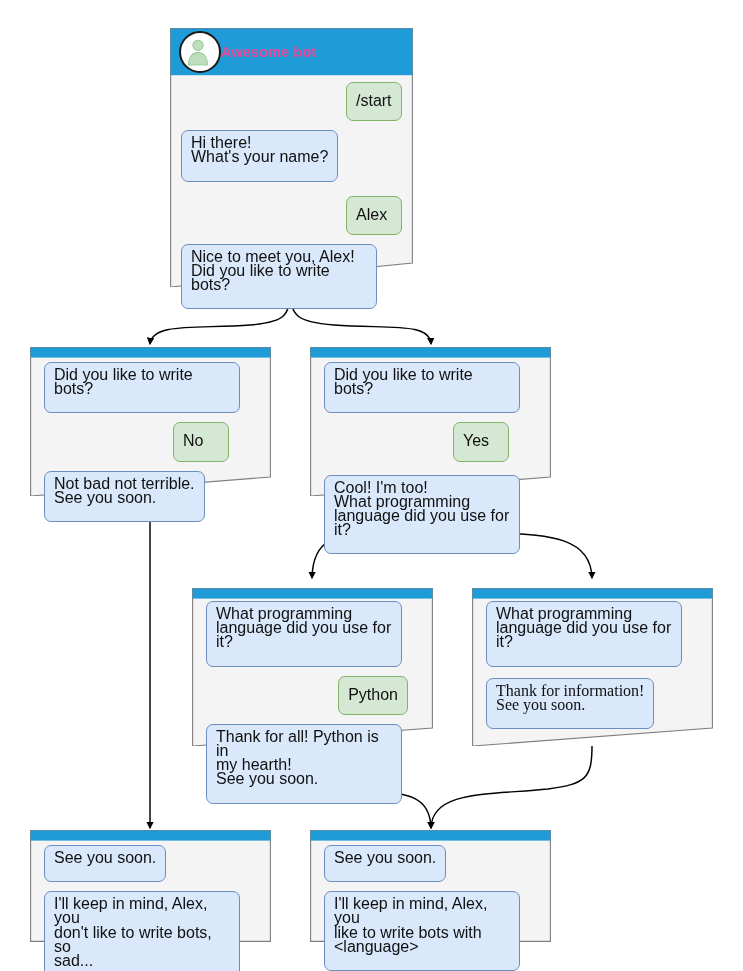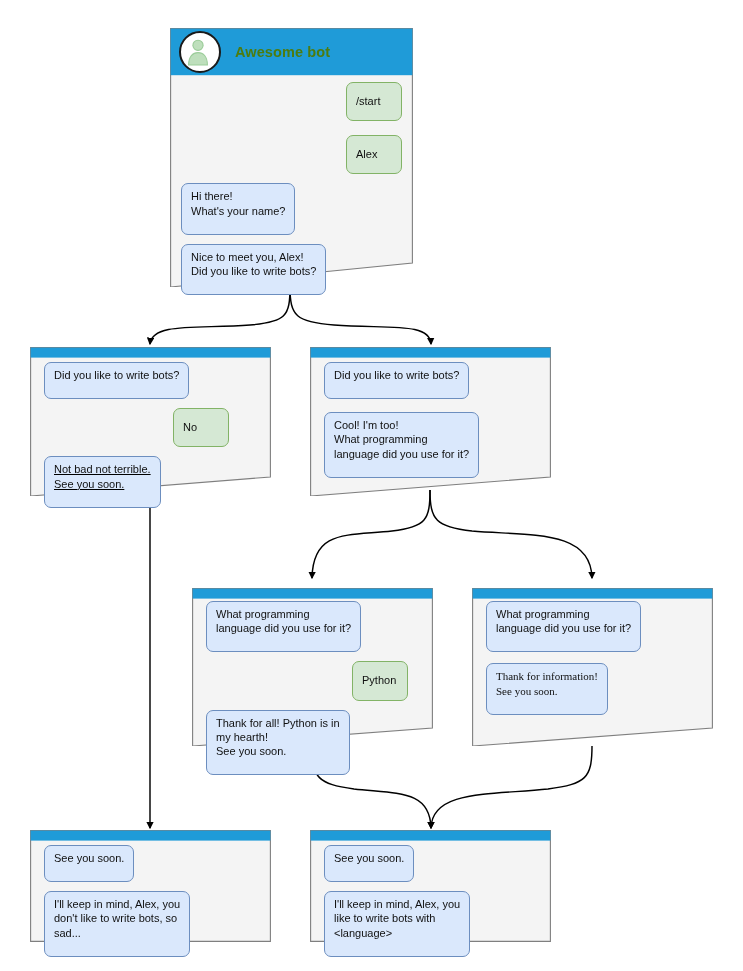--- a/index.html
+++ b/index.html
@@ -62,45 +62,44 @@
     height: 38px;
     flex: 0 0 38px;
     border-radius: 50%;
     background: #ffffff;
     border: 2px solid #1a1a1a;
     position: relative;
     overflow: hidden;
   }
   .avatar svg { display:block; }
   .bot-title {
-    color: #4d7c0f;
+    color: #ec4899;
     font-size: 14.5px;
     font-weight: bold;
-    margin-left: 14px;
     letter-spacing: 0.1px;
     white-space: nowrap;
   }
   
   .msgs {
     position: absolute;
     left: 0;
     width: 100%;
     box-sizing: border-box;
     padding: 0 11px;
   }
   .row {
     display: flex;
     margin-bottom: 9px;
   }
   .row.left  { justify-content: flex-start; }
   .row.right { justify-content: flex-end; }
   .bubble {
     border-radius: 7px;
     padding: 5px 9px 16px 9px;
-    font-size: 11px;
+    font-size: 16px;
     line-height: 14.2px;
     color: #101010;
     white-space: pre-line;
     max-width: 196px;
     box-sizing: border-box;
   }
   .bubble.bot {
     background: #dae8fc;
     border: 1px solid #6c8ebf;
   }
@@ -157,27 +156,27 @@
             <circle cx="17" cy="12.3" r="5.1" fill="#bedfbc" stroke="#9ccd9a" stroke-width="1.1"></circle>
             <path d="M 7.6,32 C 7.6,23.4 11.8,19.6 17,19.6 C 22.2,19.6 26.4,23.4 26.4,32 Z" fill="#bedfbc" stroke="#9ccd9a" stroke-width="1.1"></path>
           </svg>
         </div>
         <div class="bot-title">Awesome bot</div>
       </div>
       <div class="msgs" style="top:54px;">
         <div class="row right">
           <div class="bubble user tall">/start</div>
         </div>
-        <div class="row right" style="margin-top:14px;">
-          <div class="bubble user tall">Alex</div>
-        </div>
         <div class="row left" style="margin-top:9px;">
           <div class="bubble bot">Hi there!
 What's your name?</div>
         </div>
+        <div class="row right" style="margin-top:14px;">
+          <div class="bubble user tall">Alex</div>
+        </div>
         <div class="row left" style="margin-top:6px;">
           <div class="bubble bot">Nice to meet you, Alex!
 Did you like to write bots?</div>
         </div>
       </div>
     </div>
   </div>
 
   <div class="card" id="card-no" style="left:30px; top:347px; width:241px; height:149px;">
     <svg class="card-shape" viewBox="0 0 241 149" preserveAspectRatio="none">
@@ -185,37 +184,40 @@
       <rect x="0.6" y="0.6" width="239.8" height="10" fill="#1f9bd8"></rect>
     </svg>
     <div class="card-inner">
       <div class="msgs" style="top:15px; padding:0 14px;">
         <div class="row left">
           <div class="bubble bot">Did you like to write bots?</div>
         </div>
         <div class="row right" style="margin-top:9px; padding-right:28px;align-items:flex-end;">
           <div class="bubble user tall">No</div>
         </div>
-        <div class="row left" style="margin-top:2px;text-decoration:underline;">
+        <div class="row left" style="margin-top:2px;">
           <div class="bubble bot">Not bad not terrible.
 See you soon.</div>
         </div>
       </div>
     </div>
   </div>
 
   <div class="card" id="card-yes" style="left:310px; top:347px; width:241px; height:149px;">
     <svg class="card-shape" viewBox="0 0 241 149" preserveAspectRatio="none">
       <path d="M 0.6,0.6 L 240.4,0.6 L 240.4,130 L 0.6,149 Z" fill="#f4f4f4" stroke="#7f7f7f" stroke-width="1.1"></path>
       <rect x="0.6" y="0.6" width="239.8" height="10" fill="#1f9bd8"></rect>
     </svg>
     <div class="card-inner">
       <div class="msgs" style="top:15px; padding:0 14px;">
         <div class="row left">
           <div class="bubble bot">Did you like to write bots?</div>
+        </div>
+        <div class="row right" style="margin-top:9px; padding-right:28px;">
+          <div class="bubble user tall">Yes</div>
         </div>
         <div class="row left" style="margin-top:13px;">
           <div class="bubble bot">Cool! I'm too!
 What programming
 language did you use for it?</div>
         </div>
       </div>
     </div>
   </div>
 

